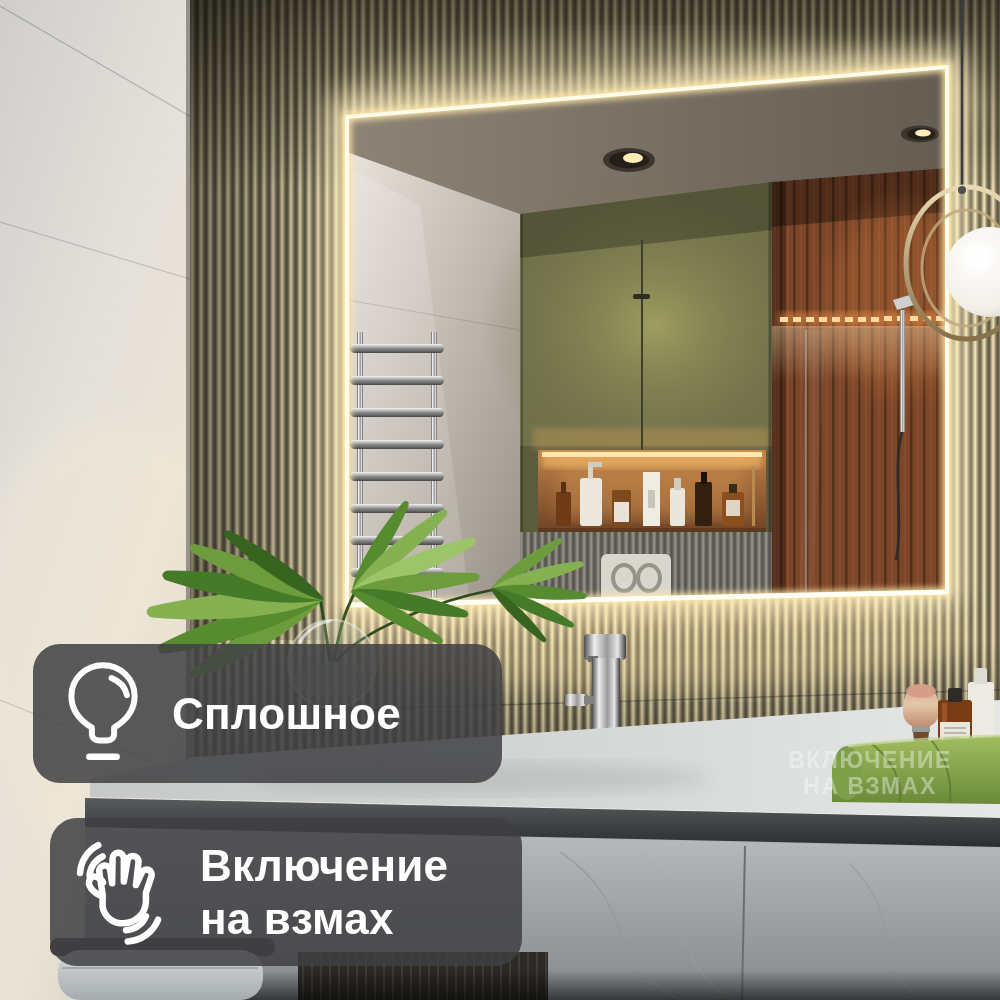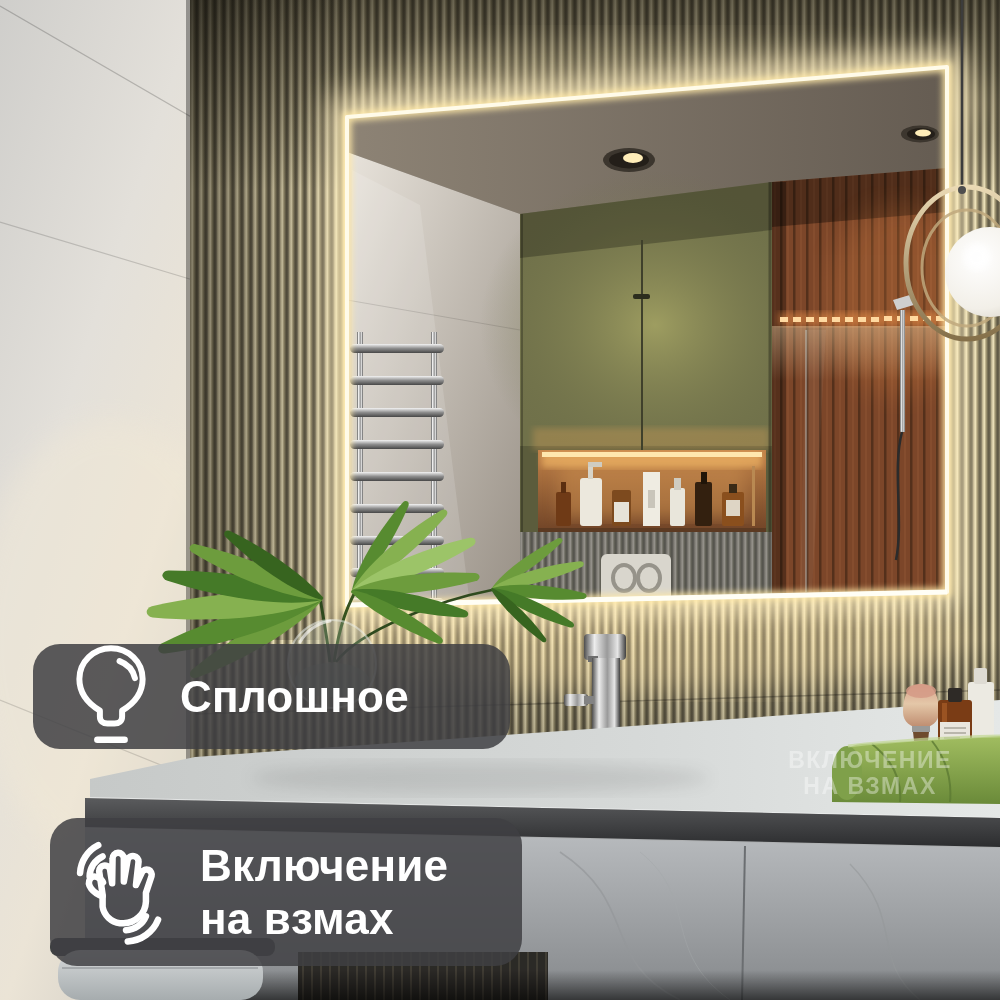--- a/index.html
+++ b/index.html
@@ -5,21 +5,21 @@
   html,body{margin:0;padding:0;background:#000;}
   .stage{position:relative;width:1000px;height:1000px;overflow:hidden;
          font-family:"Liberation Sans",sans-serif;background:#15140f;}
   .stage svg.scene{position:absolute;left:0;top:0;}
   .watermark{position:absolute;left:784px;top:747px;width:172px;text-align:center;
     color:var(--watermark-text,rgba(255,255,255,.38));
     font-weight:700;font-size:23px;line-height:26px;letter-spacing:1.5px;}
   .badge{position:absolute;display:flex;align-items:center;
     background:var(--badge-background,rgba(63,64,67,.85));
     border-radius:27px;color:var(--badge-text,#fff);}
-  .badge-1{left:33px;top:644px;width:442px;height:105px;padding-left:35px;gap:26px;}
+  .badge-1{left:33px;top:644px;width:442px;height:139px;padding-left:27px;gap:26px;}
   .badge-2{left:50px;top:818px;width:448px;height:148px;padding-left:24px;gap:22px;}
   .badge .txt{font-weight:700;font-size:44px;line-height:53px;letter-spacing:.2px;white-space:nowrap;}
   .badge svg{flex:none;display:block;}
   .icon-stroke{fill:none;stroke:#fff;stroke-linecap:round;stroke-linejoin:round;}
 </style>
 </head>
 <body>
 
 <div class="stage">
 

